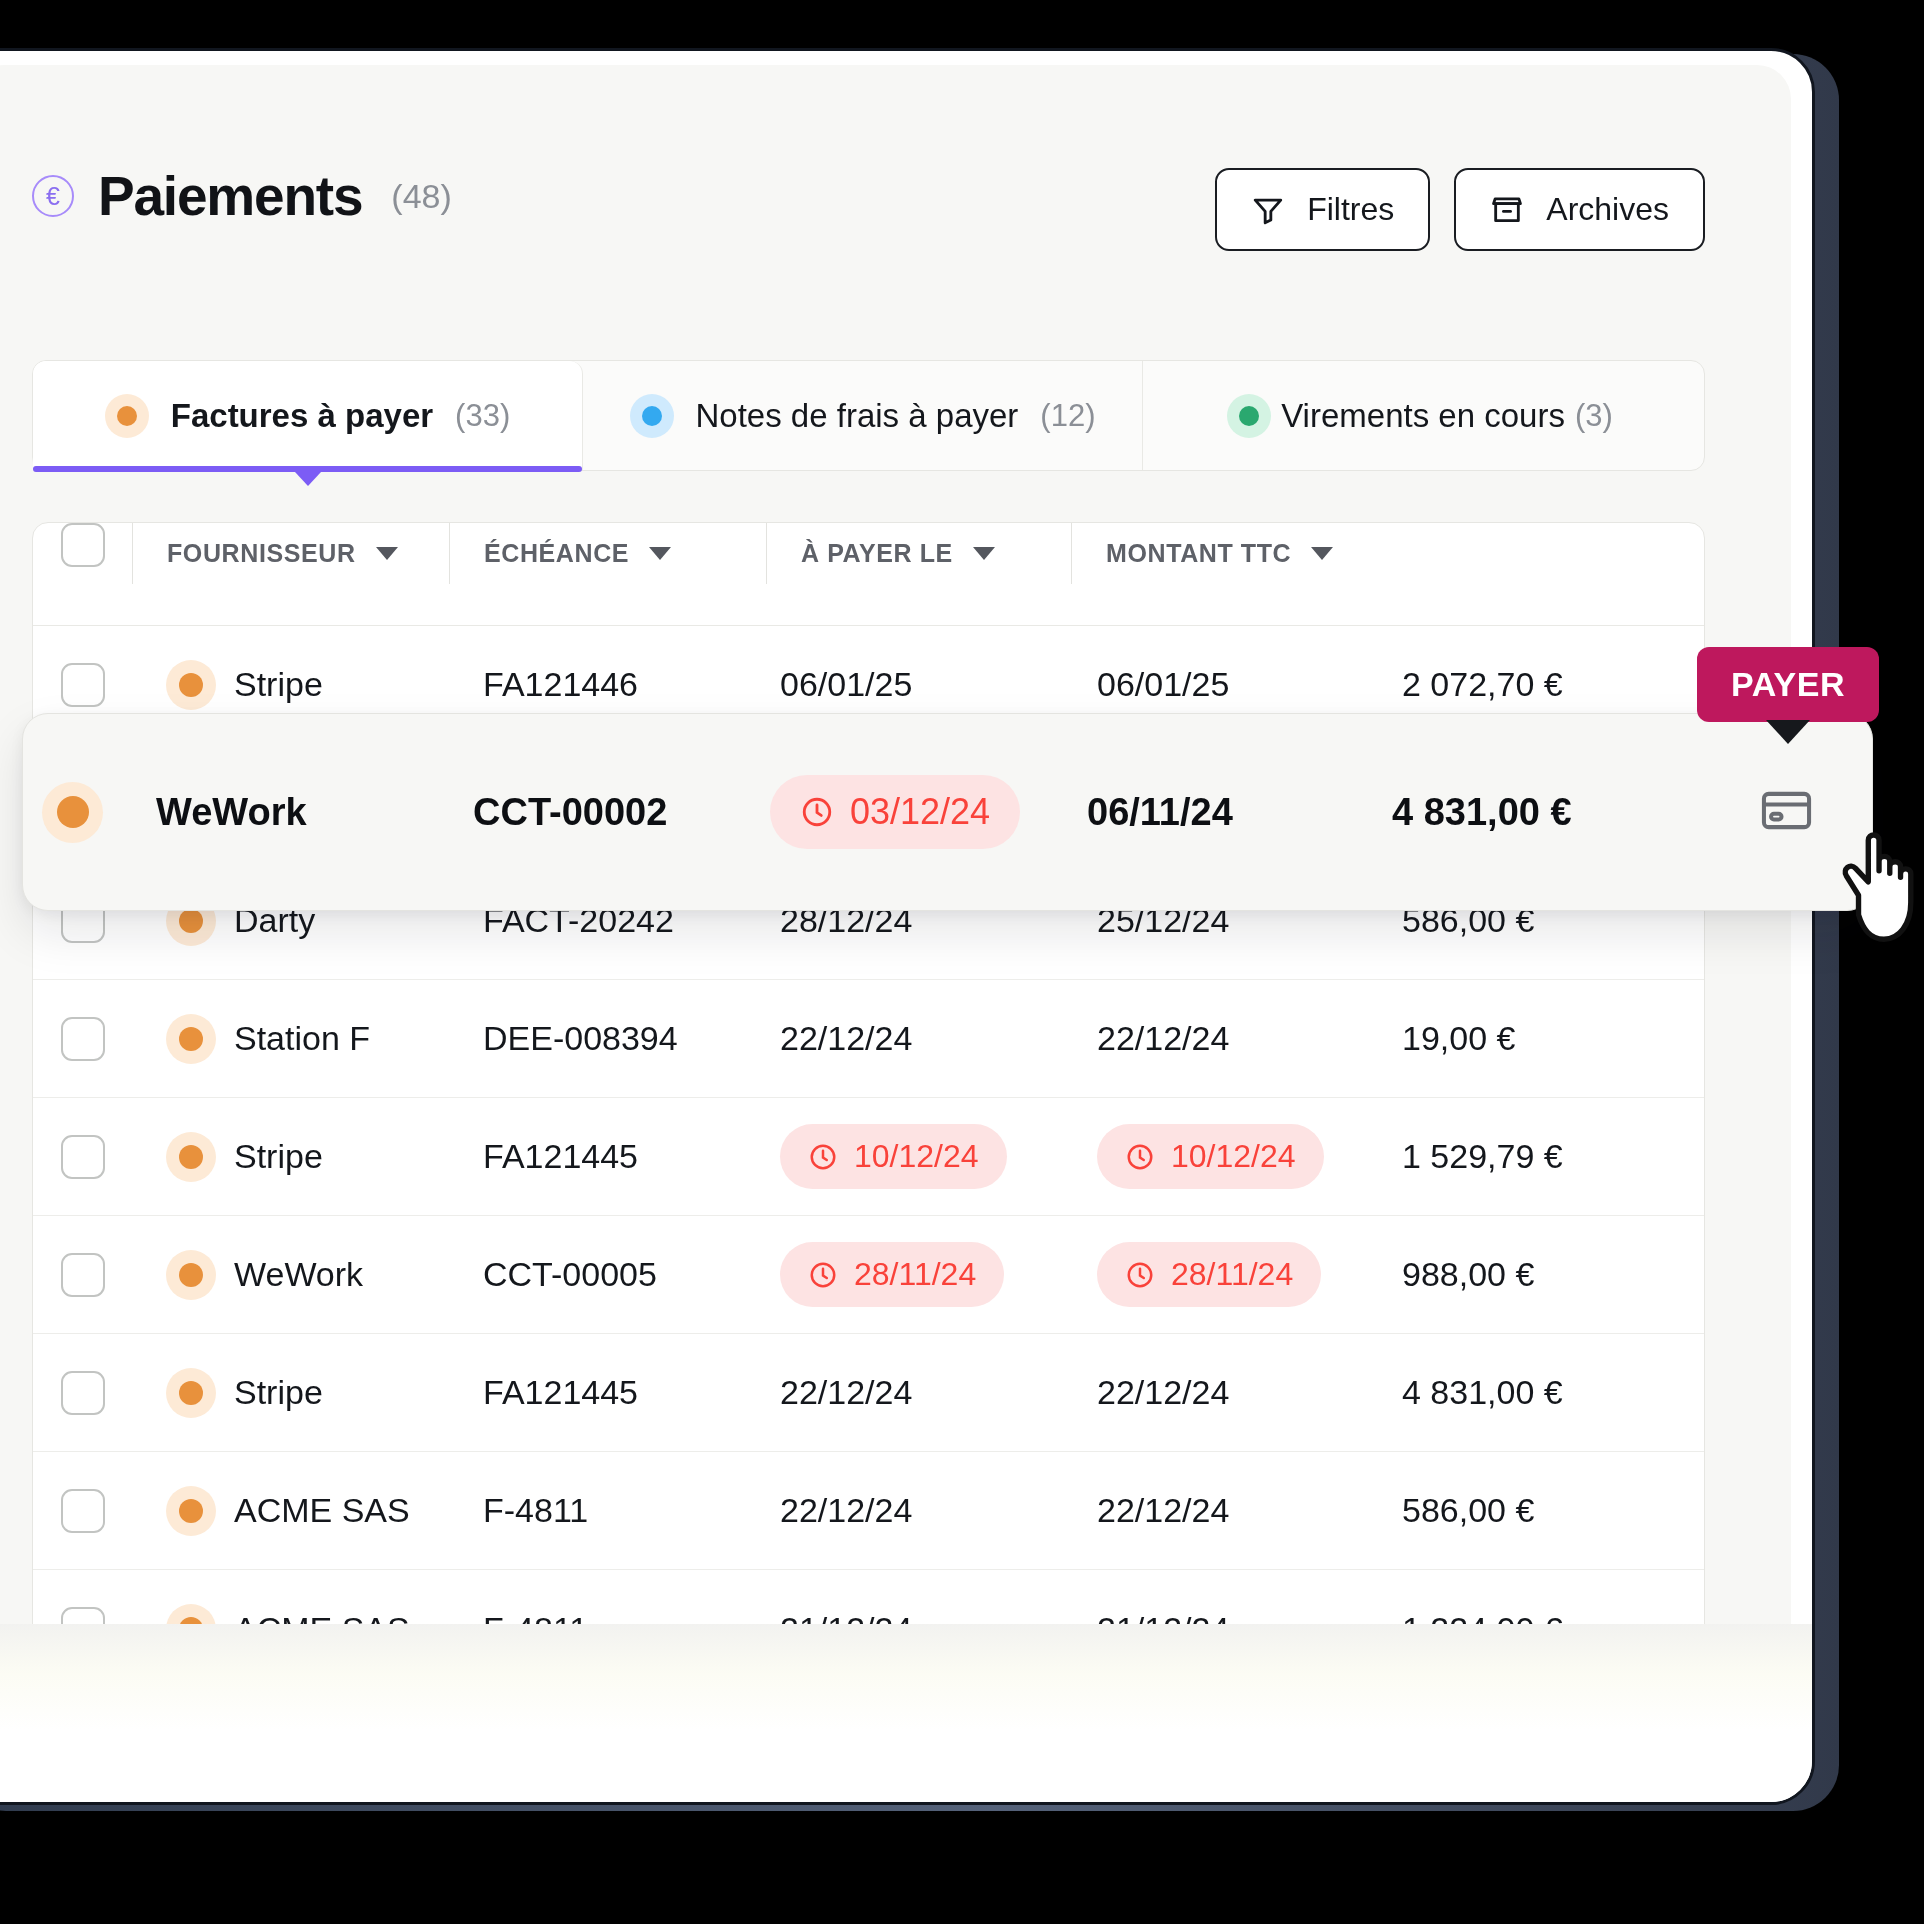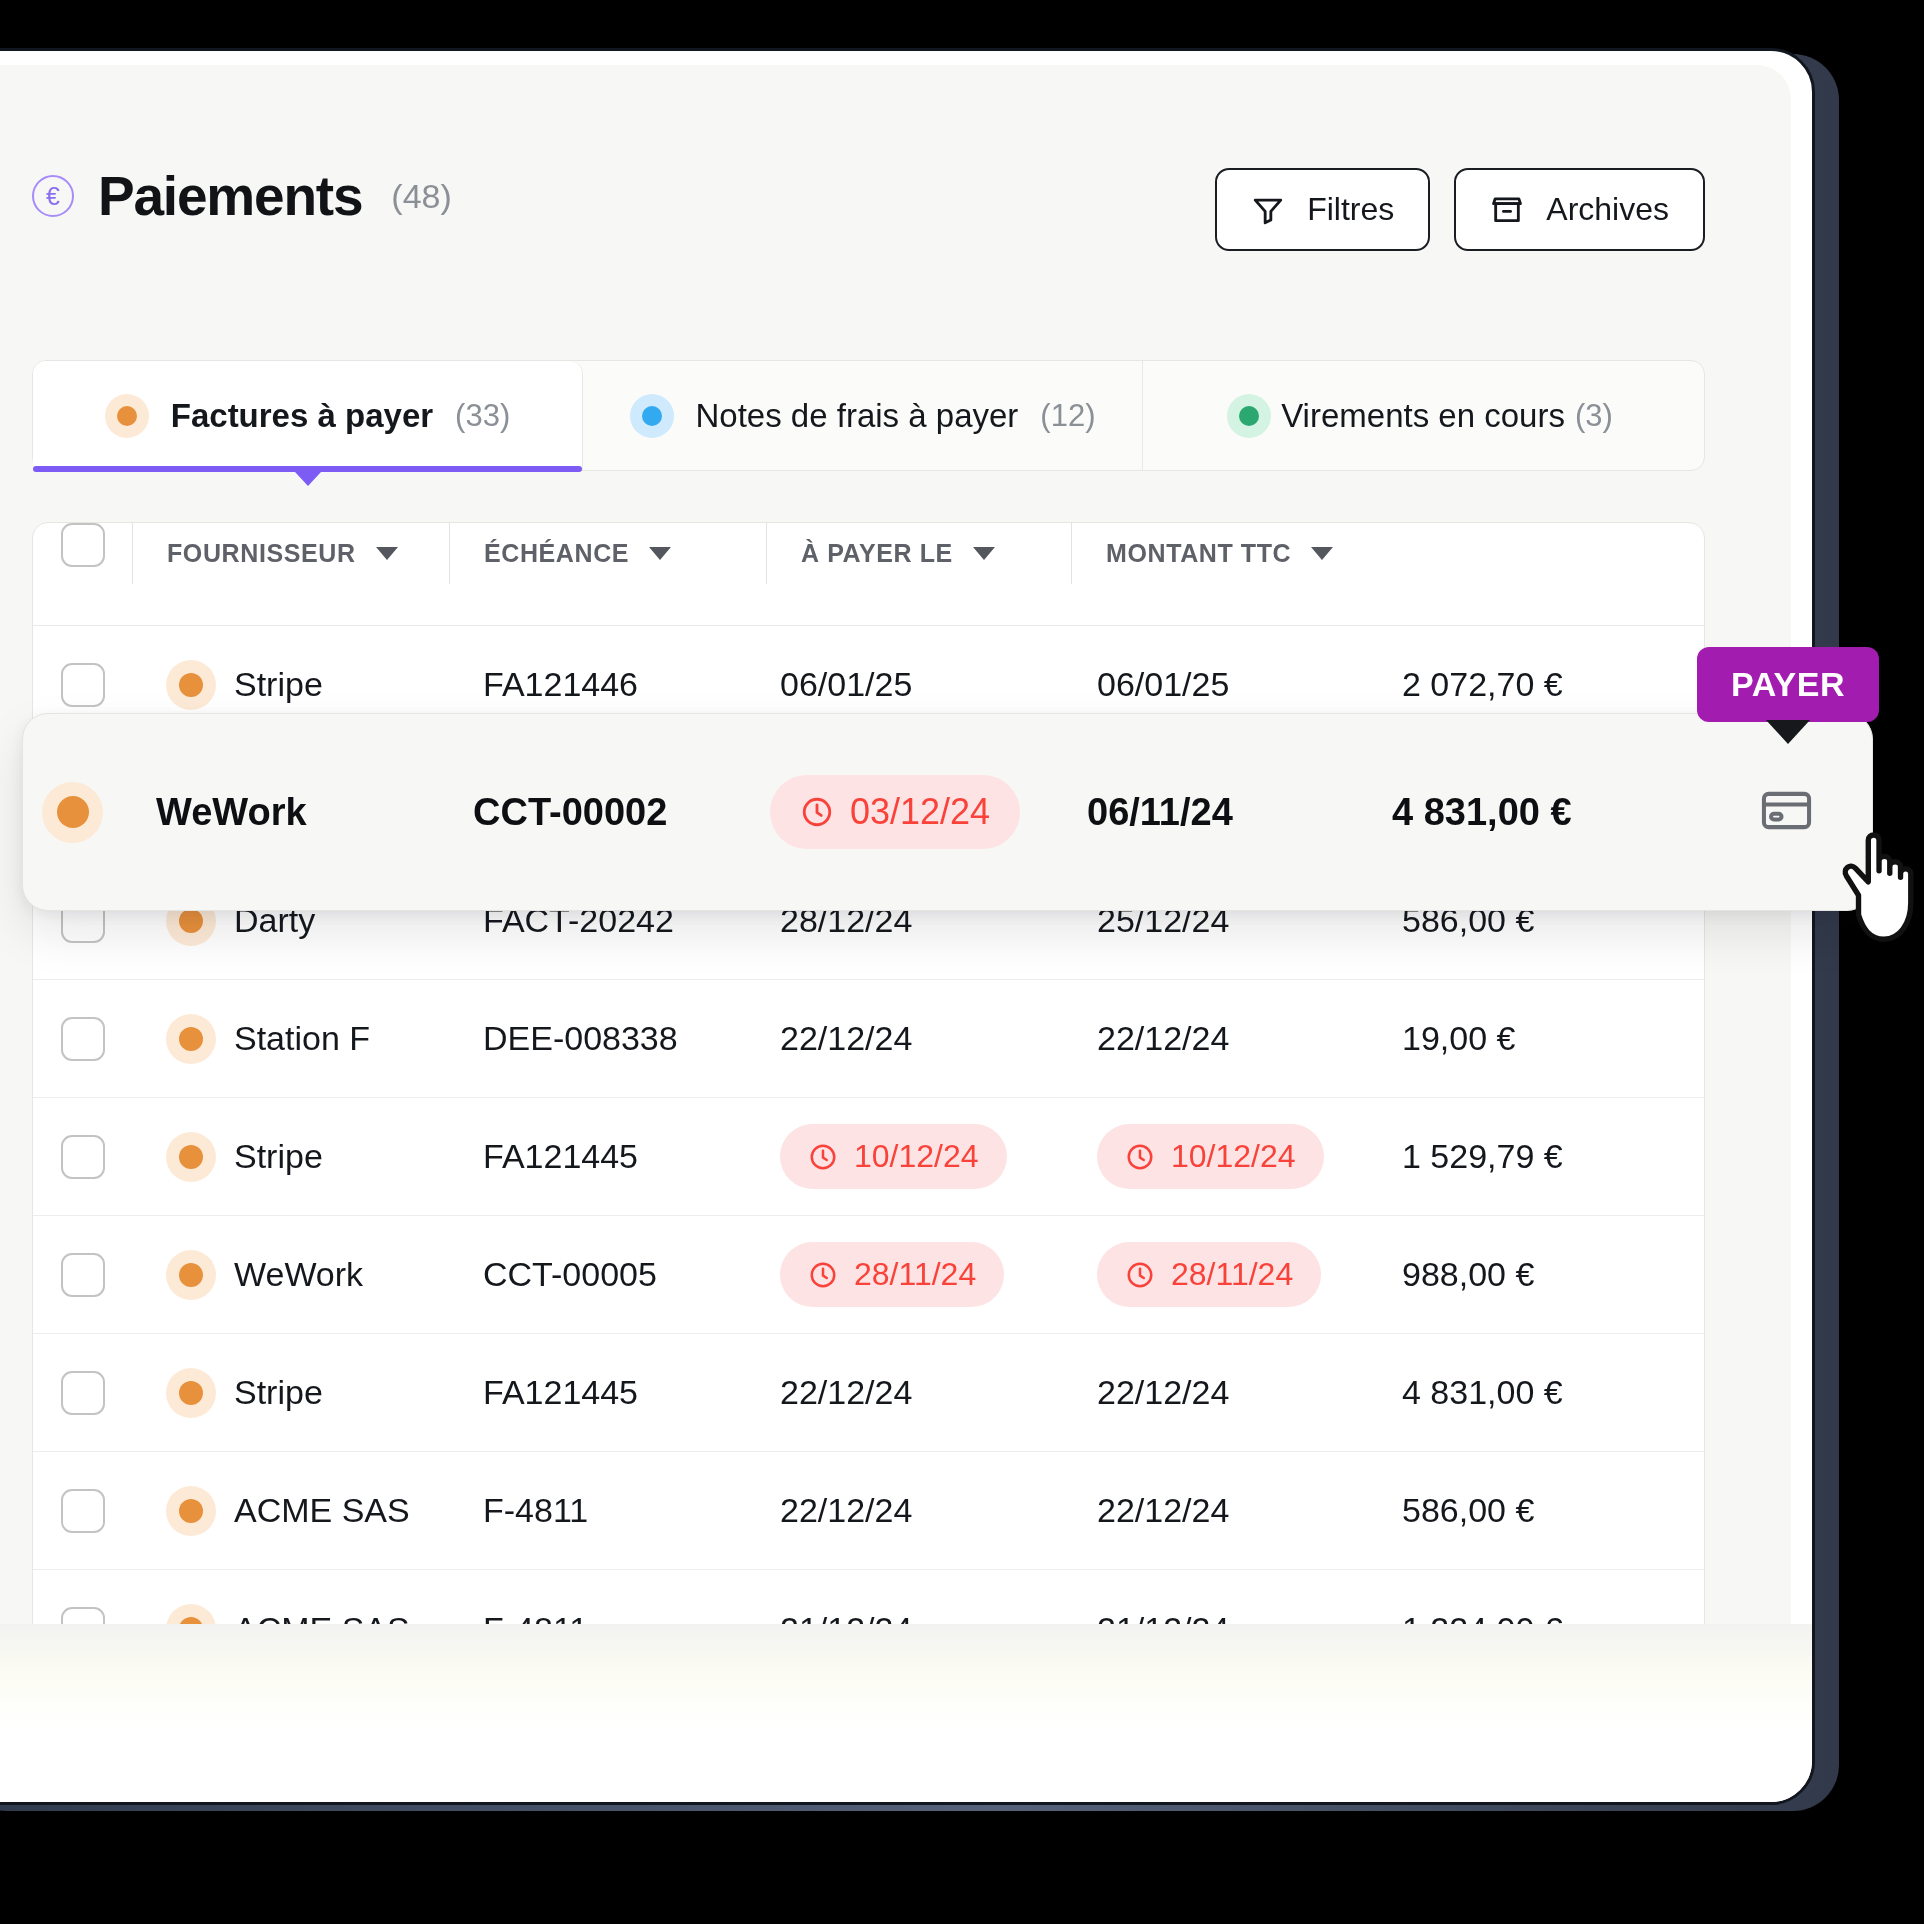--- a/index.html
+++ b/index.html
@@ -178,21 +178,21 @@
   .float-row .fr-pay   { width: 305px; }
   .float-row .fr-amt   { width: 337px; }
   .float-row .sup-dot-wrap { width: 61px; height:61px; }
   .float-row .sup-dot { width: 32px; height: 32px; }
   .float-row .badge-late { font-size: 36px; font-weight: 400; padding: 16px 30px; }
   .fr-pay-cell { flex: 1 1 auto; display:flex; align-items:center; justify-content:flex-end; padding-right: 57px; }
 
   
   .tooltip {
     position:absolute; left: 1697px; top: 647px;
-    background:#a21caf; color:#fff;
+    background:#be185d; color:#fff;
     padding: 18px 34px; border-radius: 12px;
     font-size: 34px; font-weight: 700; letter-spacing: 0.5px;
     z-index: 60;
   }
   .tooltip::after {
     content:""; position:absolute; left: 50%; transform:translateX(-50%);
     bottom: -22px; width:0;height:0;
     border-left: 22px solid transparent; border-right: 22px solid transparent;
     border-top: 24px solid #16181c;
   }
@@ -345,21 +345,21 @@
             <div class="trow">
               <div class="td col-check">
                 <div class="cbox"></div>
               </div>
               <div class="td col-sup sup-cell">
                 <span class="sup-dot-wrap">
                   <span class="sup-dot"></span>
                 </span>
                 <span>Station F</span>
               </div>
-              <div class="td col-num">DEE-008338</div>
+              <div class="td col-num">DEE-008394</div>
               <div class="td col-ech">22/12/24</div>
               <div class="td col-pay">22/12/24</div>
               <div class="td col-amt">19,00 €</div>
             </div>
             <div class="trow">
               <div class="td col-check">
                 <div class="cbox"></div>
               </div>
               <div class="td col-sup sup-cell">
                 <span class="sup-dot-wrap">

